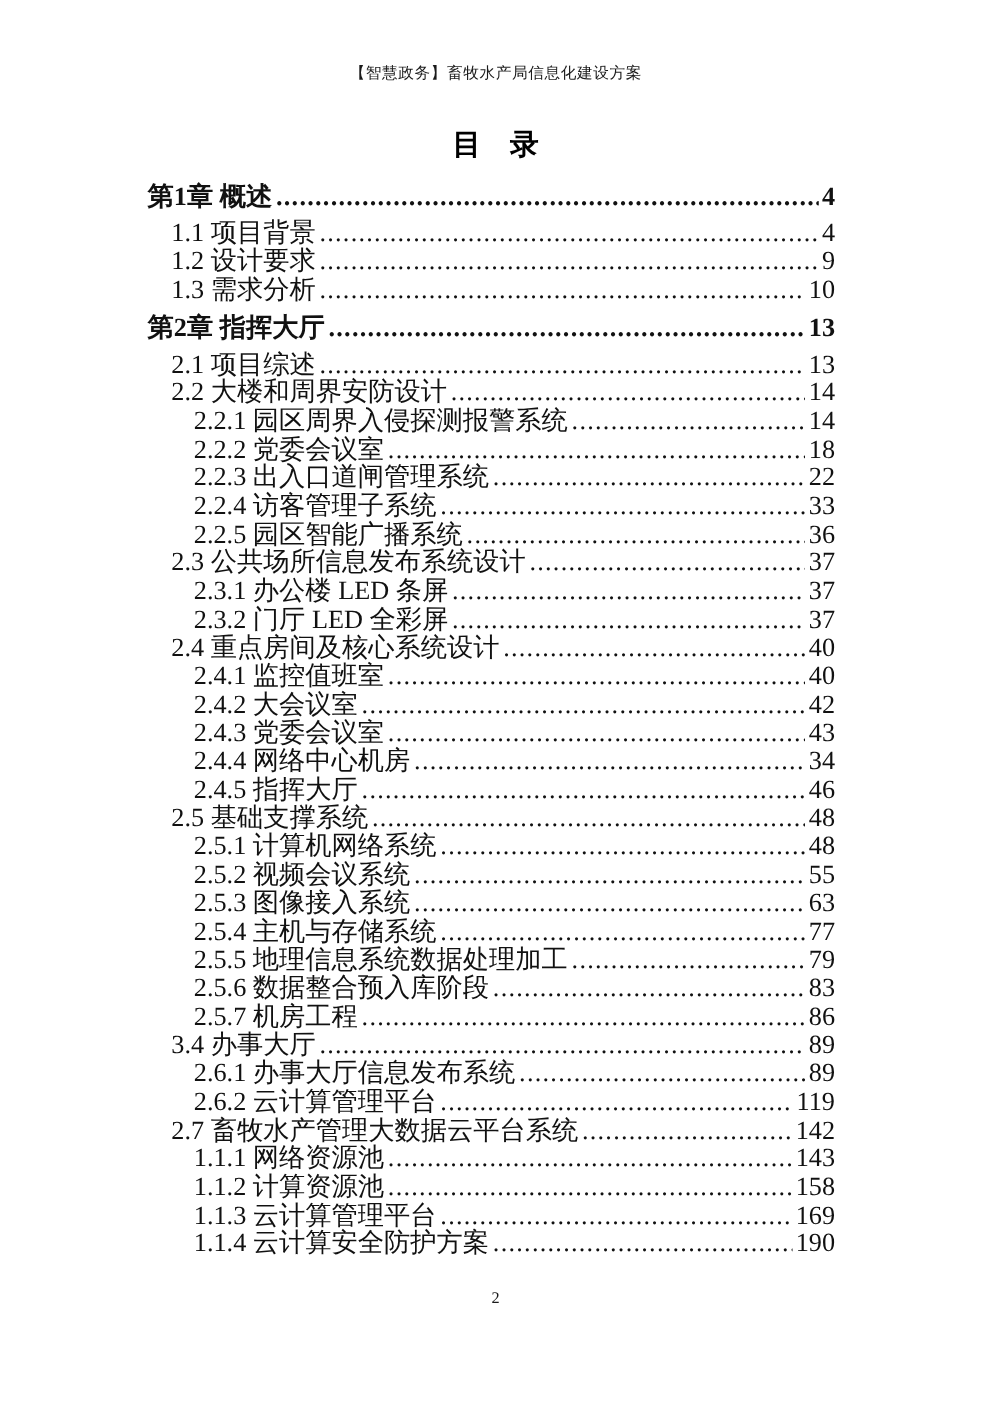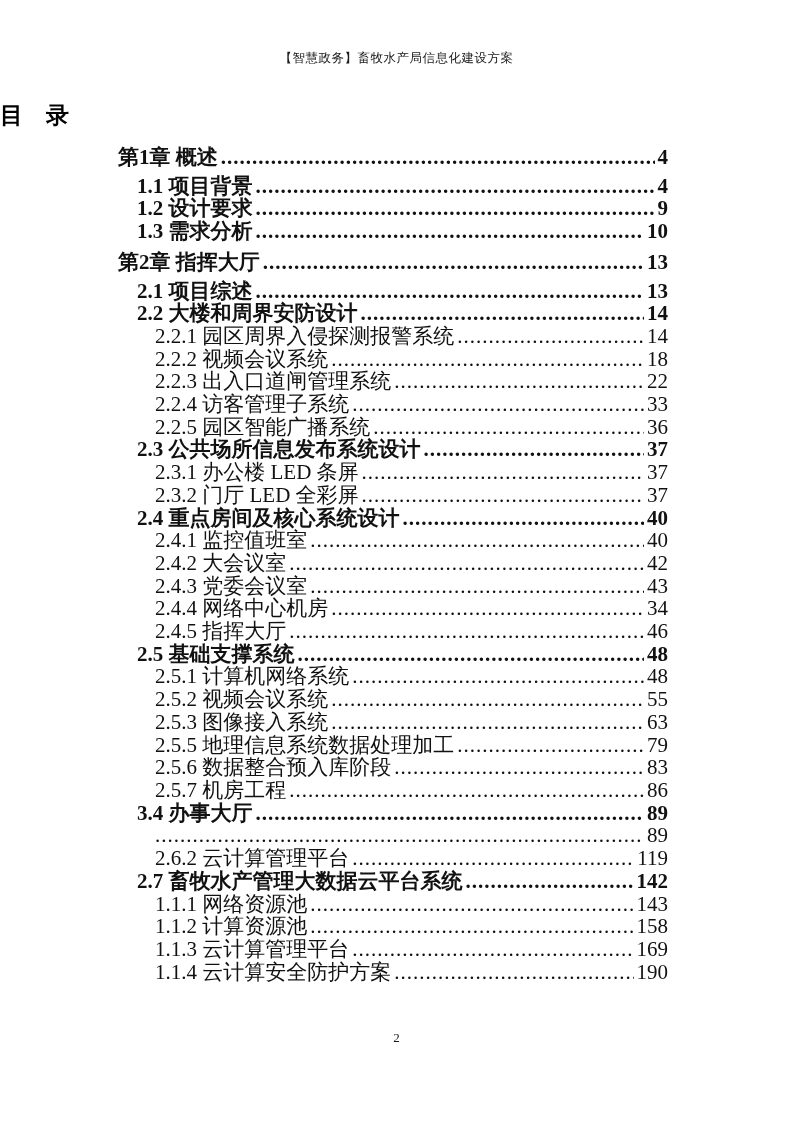--- a/index.html
+++ b/index.html
@@ -25,20 +25,21 @@
     text-align: center;
     font-size: 12.5px;
     letter-spacing: 0.5px;
     color: #1a1a1a;
   }
   .doc-title {
     position: absolute;
     top: 100px;
     left: 0;
     width: 100%;
+    text-align: center;
     font-size: 23px;
     font-weight: bold;
     color: #000000;
   }
   .toc {
     position: absolute;
     top: 146px;
     left: 118px;
     right: 125px;
   }
@@ -52,21 +53,21 @@
     color: #111111;
   }
   .toc-row.lvl1 {
     font-weight: bold;
     margin-top: 8px;
     margin-bottom: 6px;
   }
   .toc-row.lvl1:first-child {
     margin-top: 0;
   }
-  .toc-row.lvl2 { padding-left: 19px; font-weight: bold; }
+  .toc-row.lvl2 { padding-left: 19px; }
   .toc-row.lvl3 { padding-left: 37px; }
   .toc-label {
     flex: none;
     padding-right: 3px;
   }
   .leader {
     flex: 1 1 auto;
     overflow: hidden;
     white-space: nowrap;
     min-width: 10px;
@@ -142,21 +143,21 @@
     <span class="toc-page">14</span>
   </div>
 
   <div class="toc-row lvl3">
     <span class="toc-label">2.2.1 园区周界入侵探测报警系统</span>
     <span class="leader"></span>
     <span class="toc-page">14</span>
   </div>
 
   <div class="toc-row lvl3">
-    <span class="toc-label">2.2.2 视频会议系统</span>
+    <span class="toc-label">2.2.2 党委会议室</span>
     <span class="leader"></span>
     <span class="toc-page">18</span>
   </div>
 
   <div class="toc-row lvl3">
     <span class="toc-label">2.2.3 出入口道闸管理系统</span>
     <span class="leader"></span>
     <span class="toc-page">22</span>
   </div>
 
@@ -243,20 +244,25 @@
     <span class="leader"></span>
     <span class="toc-page">55</span>
   </div>
 
   <div class="toc-row lvl3">
     <span class="toc-label">2.5.3 图像接入系统</span>
     <span class="leader"></span>
     <span class="toc-page">63</span>
   </div>
 
+  <div class="toc-row lvl3">
+    <span class="toc-label">2.5.4 主机与存储系统</span>
+    <span class="leader"></span>
+    <span class="toc-page">77</span>
+  </div>
 
   <div class="toc-row lvl3">
     <span class="toc-label">2.5.5 地理信息系统数据处理加工</span>
     <span class="leader"></span>
     <span class="toc-page">79</span>
   </div>
 
   <div class="toc-row lvl3">
     <span class="toc-label">2.5.6 数据整合预入库阶段</span>
     <span class="leader"></span>
@@ -269,20 +275,21 @@
     <span class="toc-page">86</span>
   </div>
 
   <div class="toc-row lvl2">
     <span class="toc-label">3.4 办事大厅</span>
     <span class="leader"></span>
     <span class="toc-page">89</span>
   </div>
 
   <div class="toc-row lvl3">
+    <span class="toc-label">2.6.1 办事大厅信息发布系统</span>
     <span class="leader"></span>
     <span class="toc-page">89</span>
   </div>
 
   <div class="toc-row lvl3">
     <span class="toc-label">2.6.2 云计算管理平台</span>
     <span class="leader"></span>
     <span class="toc-page">119</span>
   </div>
 

